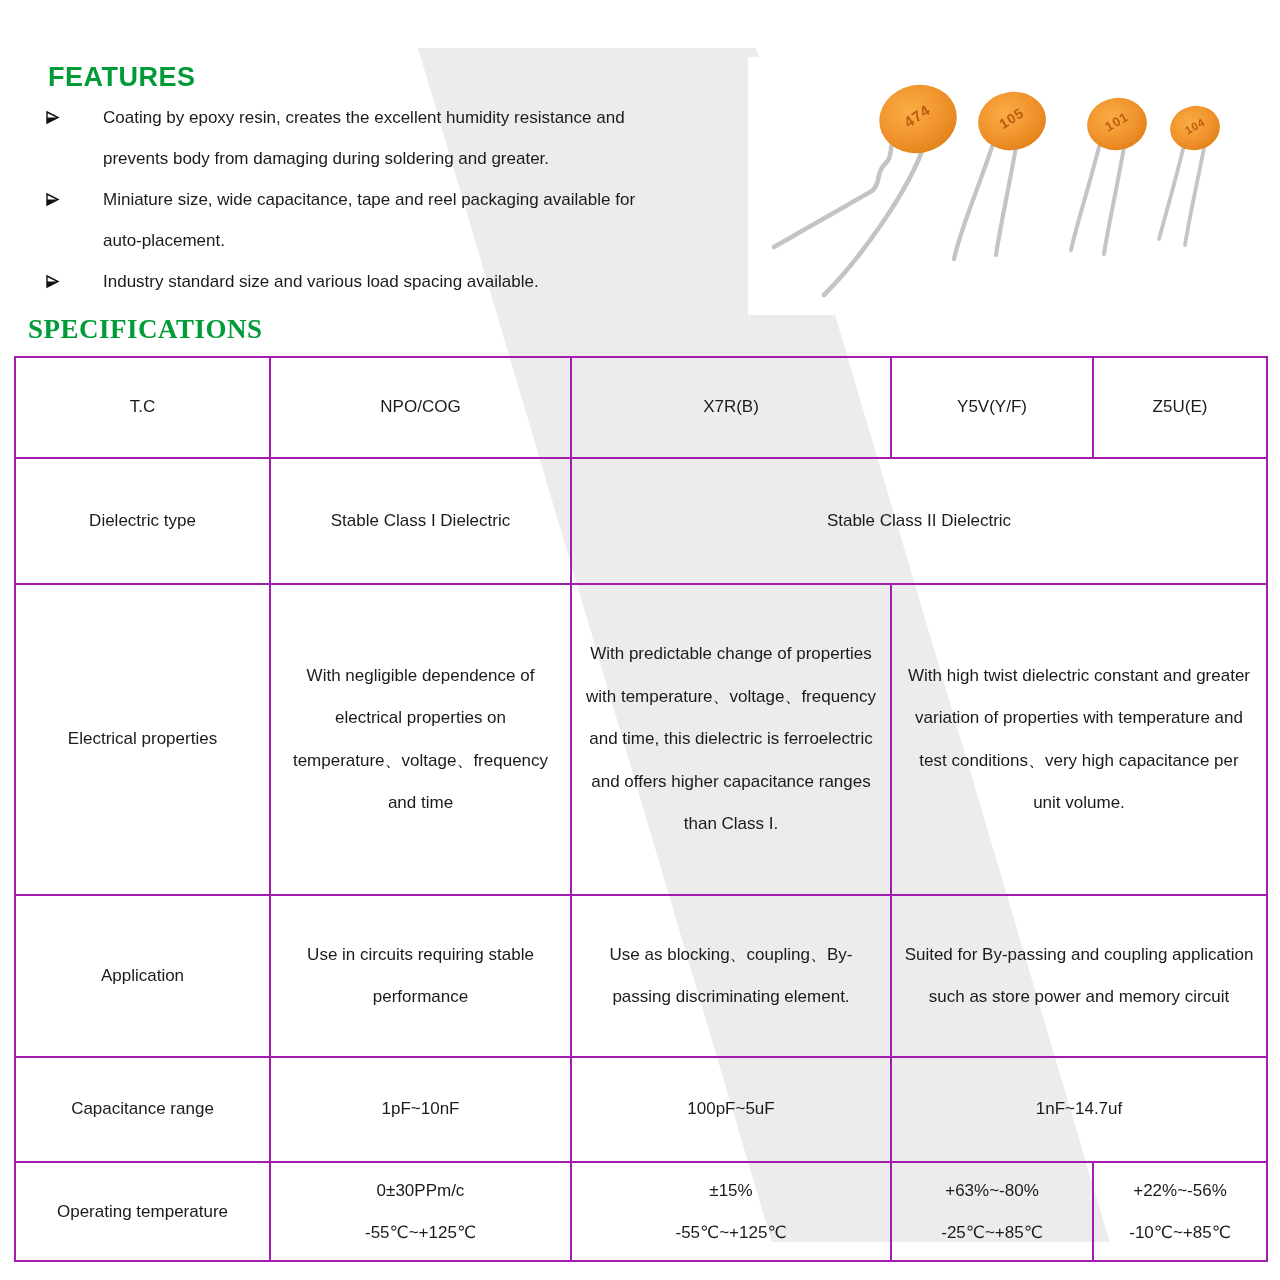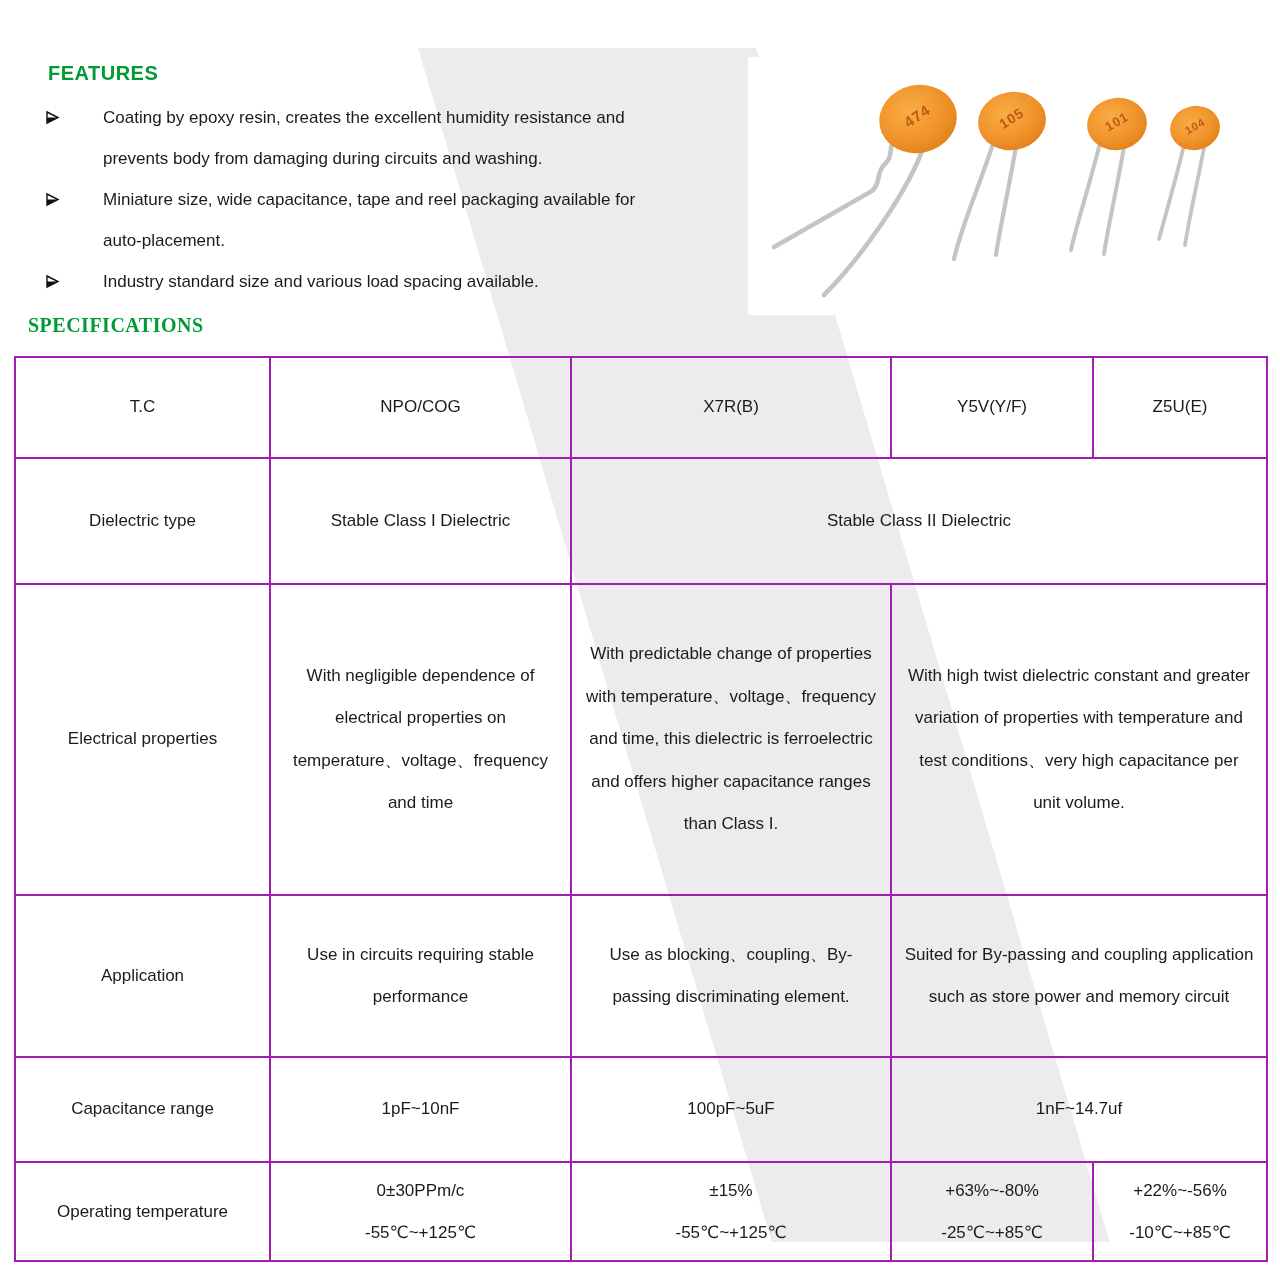--- a/index.html
+++ b/index.html
@@ -12,21 +12,21 @@
   
   .band{
     position:absolute;left:418px;top:48px;width:338px;height:1194px;
     background:#ececec;
     transform:skewX(16.5deg);transform-origin:0 0;
     z-index:0;
   }
   
   .section-heading{
     position:absolute;z-index:3;
-    font-size:20px;font-weight:bold;color:#009b37;letter-spacing:.5px;
+    font-size:27px;font-weight:bold;color:#009b37;letter-spacing:.5px;
   }
   #features-heading{left:48px;top:62px;}
   #specs-heading{left:28px;top:314px;font-family:Liberation Serif, serif;}
   
   .features{position:absolute;left:45px;top:97px;width:700px;z-index:3;}
   .feature-item{display:flex;align-items:flex-start;}
   .feature-bullet{width:50px;flex:0 0 50px;padding-top:13px;}
   .feature-lines{flex:1;margin-left:8px;}
   .feature-line{height:41px;line-height:41px;font-size:17px;white-space:nowrap;}
   
@@ -67,21 +67,21 @@
 
   <div class="feature-item">
     <span class="feature-bullet">
       <svg width="15" height="15" viewBox="0 0 15 15">
         <polygon points="2,2 13,7.5 2,13" fill="none" stroke="#111" stroke-width="1.4"></polygon>
         <polygon points="2,7.5 13,7.5 2,13" fill="#111"></polygon>
       </svg>
     </span>
     <span class="feature-lines">
       <div class="feature-line">Coating by epoxy resin, creates the excellent humidity resistance and</div>
-      <div class="feature-line">prevents body from damaging during circuits and washing.</div>
+      <div class="feature-line">prevents body from damaging during soldering and greater.</div>
     </span>
   </div>
 
   <div class="feature-item">
     <span class="feature-bullet">
       <svg width="15" height="15" viewBox="0 0 15 15">
         <polygon points="2,2 13,7.5 2,13" fill="none" stroke="#111" stroke-width="1.4"></polygon>
         <polygon points="2,7.5 13,7.5 2,13" fill="#111"></polygon>
       </svg>
     </span>

